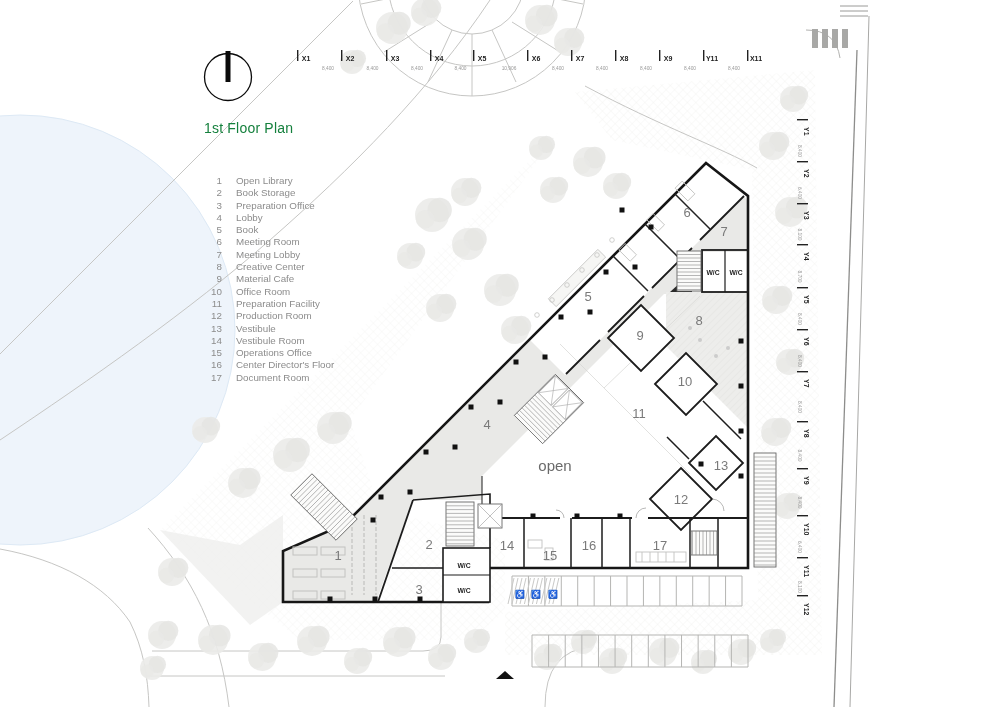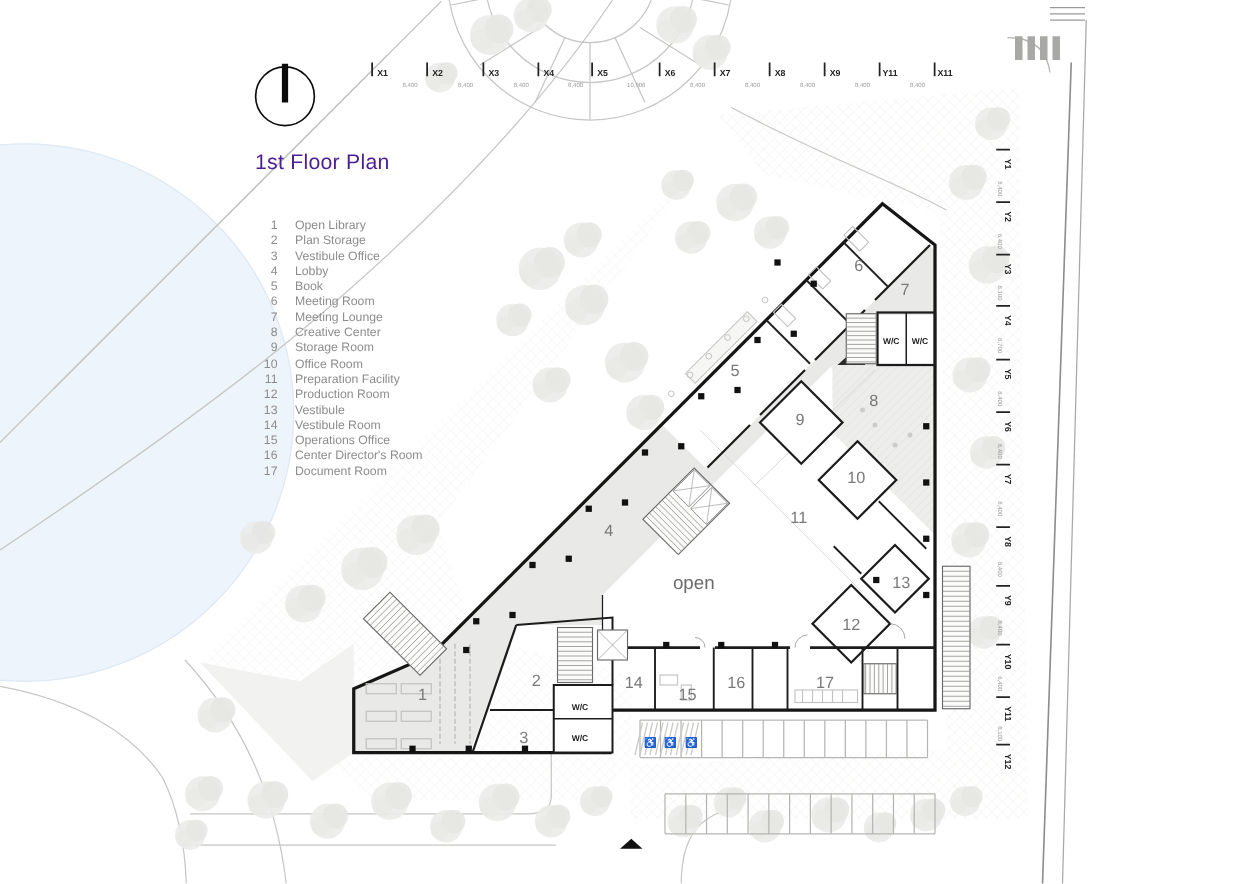--- a/index.html
+++ b/index.html
@@ -1,19 +1,19 @@
 <!DOCTYPE html>
 <html><head>
 <meta charset="utf-8">
 <style>
   html,body{margin:0;padding:0;background:#fff;}
   .canvas{position:relative;width:1000px;height:707px;background:#ffffff;overflow:hidden;
           font-family:"Liberation Sans",sans-serif;-webkit-user-select:none;user-select:none;cursor:default;}
   svg{position:absolute;left:0;top:0;}
-  .title{position:absolute;left:204px;top:120px;font-size:17px;color:#4c1d95;letter-spacing:.2px;}
+  .title{position:absolute;left:204px;top:120px;font-size:14px;color:#15803d;letter-spacing:.2px;}
   .legend{position:absolute;left:204px;top:175px;}
   .legend-row{display:flex;align-items:baseline;height:12.3px;line-height:12.3px;
               font-size:9.8px;color:#8c8c8c;}
   .legend-num{width:18px;text-align:right;flex:0 0 18px;}
   .legend-name{margin-left:14px;white-space:nowrap;text-align:right;}
   text{font-family:"Liberation Sans",sans-serif;}
   .room-num{fill:#7a7a7a;font-size:13px;}
   .open-lbl{fill:#6a6a6a;font-size:15px;}
   .wc-lbl{fill:#222;font-size:6.8px;font-weight:bold;}
   .ax-lbl{fill:#222;font-size:7px;font-weight:bold;}
@@ -682,49 +682,49 @@
   </svg>
 
   <div class="title">1st Floor Plan</div>
   <div class="legend" id="legend">
       <div class="legend-row">
         <span class="legend-num">1</span>
         <span class="legend-name">Open Library</span>
       </div>
       <div class="legend-row">
         <span class="legend-num">2</span>
-        <span class="legend-name">Plan Storage</span>
+        <span class="legend-name">Book Storage</span>
       </div>
       <div class="legend-row">
         <span class="legend-num">3</span>
-        <span class="legend-name">Vestibule Office</span>
+        <span class="legend-name">Preparation Office</span>
       </div>
       <div class="legend-row">
         <span class="legend-num">4</span>
         <span class="legend-name">Lobby</span>
       </div>
       <div class="legend-row">
         <span class="legend-num">5</span>
         <span class="legend-name">Book</span>
       </div>
       <div class="legend-row">
         <span class="legend-num">6</span>
         <span class="legend-name">Meeting Room</span>
       </div>
       <div class="legend-row">
         <span class="legend-num">7</span>
-        <span class="legend-name">Meeting Lounge</span>
+        <span class="legend-name">Meeting Lobby</span>
       </div>
       <div class="legend-row">
         <span class="legend-num">8</span>
         <span class="legend-name">Creative Center</span>
       </div>
       <div class="legend-row">
         <span class="legend-num">9</span>
-        <span class="legend-name">Storage Room</span>
+        <span class="legend-name">Material Cafe</span>
       </div>
       <div class="legend-row">
         <span class="legend-num">10</span>
         <span class="legend-name">Office Room</span>
       </div>
       <div class="legend-row">
         <span class="legend-num">11</span>
         <span class="legend-name">Preparation Facility</span>
       </div>
       <div class="legend-row">
@@ -738,20 +738,20 @@
       <div class="legend-row">
         <span class="legend-num">14</span>
         <span class="legend-name">Vestibule Room</span>
       </div>
       <div class="legend-row">
         <span class="legend-num">15</span>
         <span class="legend-name">Operations Office</span>
       </div>
       <div class="legend-row">
         <span class="legend-num">16</span>
-        <span class="legend-name">Center Director's Room</span>
+        <span class="legend-name">Center Director's Floor</span>
       </div>
       <div class="legend-row">
         <span class="legend-num">17</span>
         <span class="legend-name">Document Room</span>
       </div>
     </div>
 </div>
 
 </body></html>

